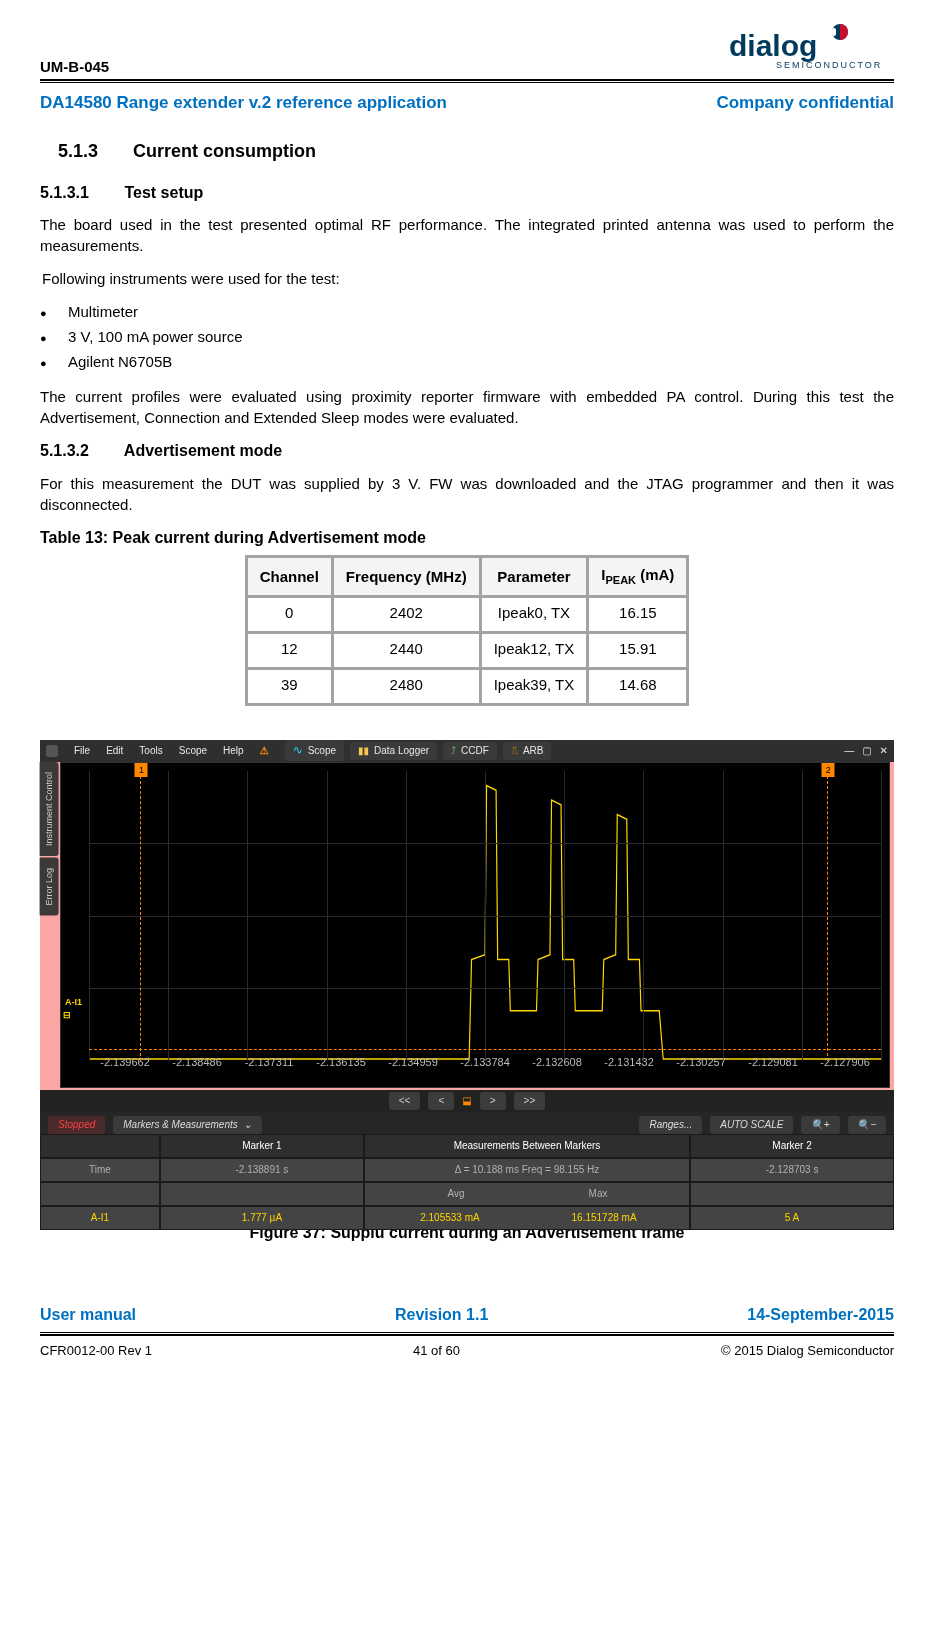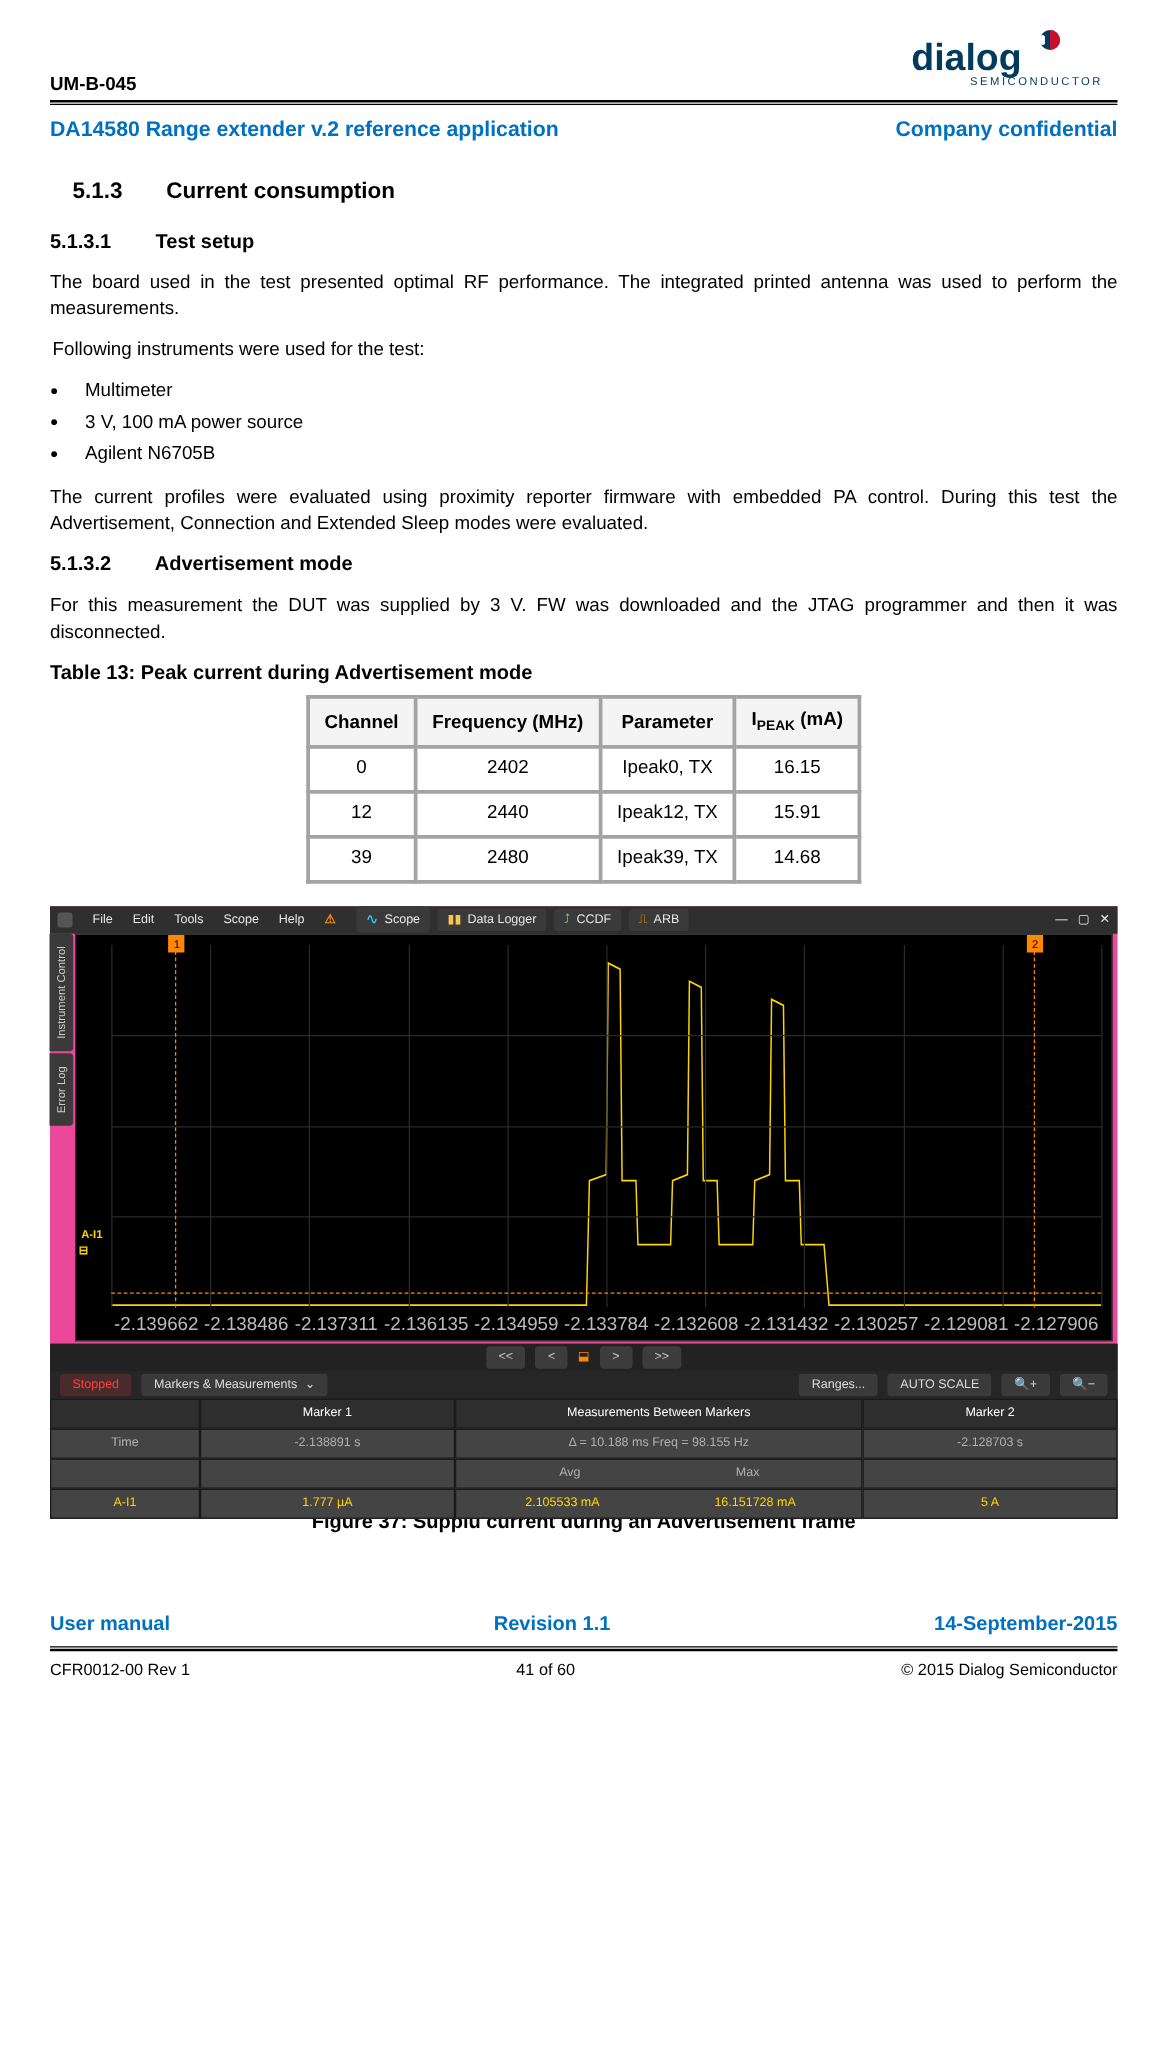--- a/index.html
+++ b/index.html
@@ -93,24 +93,24 @@
       font-size: 15px;
     }
     table.data-tbl th {
       background: #f4f4f4;
       font-weight: bold;
     }
     table.data-tbl td { height: 36px; vertical-align: top; padding-top: 4px;}
     .sub { font-size: 11px; vertical-align: sub; text-align: center; }
     
     .scope-wrap {
-      background: #ec4899;
+      background: #fca5a5;
       color: #e8e8e8;
       font-size: 10px;
-      margin: 18px 0 6px 0;
+      margin: 34px 0 6px 0;
       position: relative;
       height: 476px;
       font-family: Arial, sans-serif;
     }
     .scope-menu {
       background: #2f2f2f;
       display: flex;
       align-items: center;
       height: 22px;
       padding: 0 6px;
@@ -163,36 +163,36 @@
       position:absolute; top:-8px; background:#ff8800; color:#000;
       font-size:9px; padding:1px 4px; transform:translateX(-50%);
     }
     .trace {
       stroke: #ffd500; stroke-width: 1.5; fill: none;
     }
     .y-label {
       position:absolute; left:4px; color:#ffd500; font-size:9px; font-weight:bold;
     }
     .x-ticks {
-      position:absolute; left:28px; right:8px; bottom:2px; display:flex; justify-content:flex-end; font-size:15px; color:#bbb;
+      position:absolute; left:28px; right:8px; bottom:16px; display:flex; justify-content:flex-end; font-size:11px; color:#bbb;
     }
     .x-ticks span { flex:1; text-align:center; white-space:nowrap; }
     .bottom-block {
       position: absolute; left:0; right:0; top: 350px;
       background: #262626;
     }
     .nav-row {
       display:flex; align-items:center; height:22px;
       background:#222; padding:0 8px; gap:8px;
     }
     .nav-row .spacer { flex:1; }
     .nav-btn { background:#3c3c3c; border-radius:3px; padding:2px 10px; font-size:10px; color:#ccc; }
     .stat-row {
-      display:flex; align-items:center; height:22px;
-      background:#262626; padding:0 8px; gap:8px;
+      display:flex; align-items:flex-end; height:22px;
+      background:#262626; padding:0 8px; gap:8px;font-style:italic;
     }
     .stat-pill { background:#3a3a3a; padding:2px 10px; border-radius:3px; font-size:10px; color:#ddd; display:flex; align-items:center; gap:6px;}
     .stat-pill.red { color:#ff4040;}
     .meas-table {
       display: grid;
       grid-template-columns: 120px 1fr 1.6fr 1fr;
       font-size: 10px;
     }
     .meas-table .hcell {
       background:#2e2e2e; padding:4px 8px; color:#fff; border:1px solid #1a1a1a; text-align:center;

